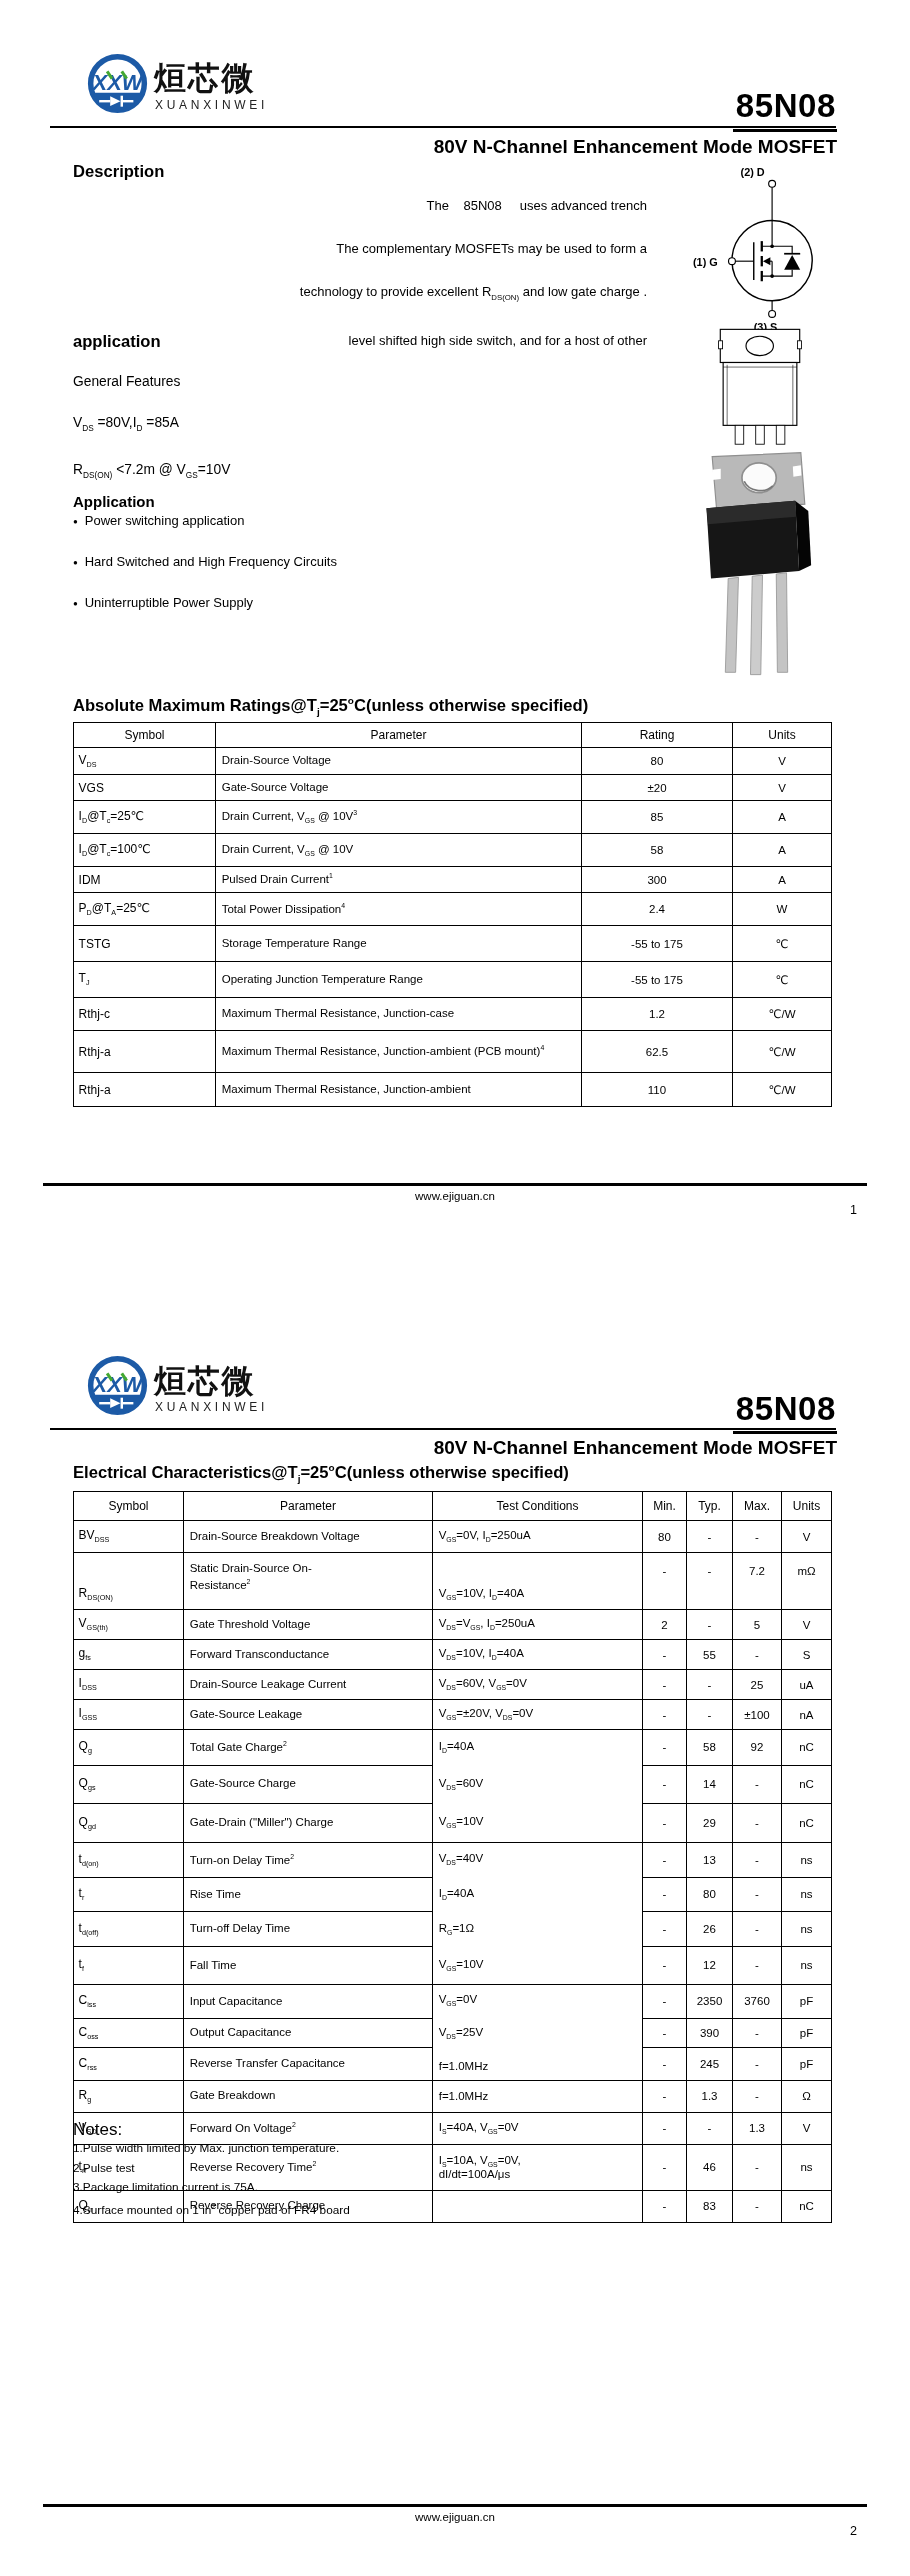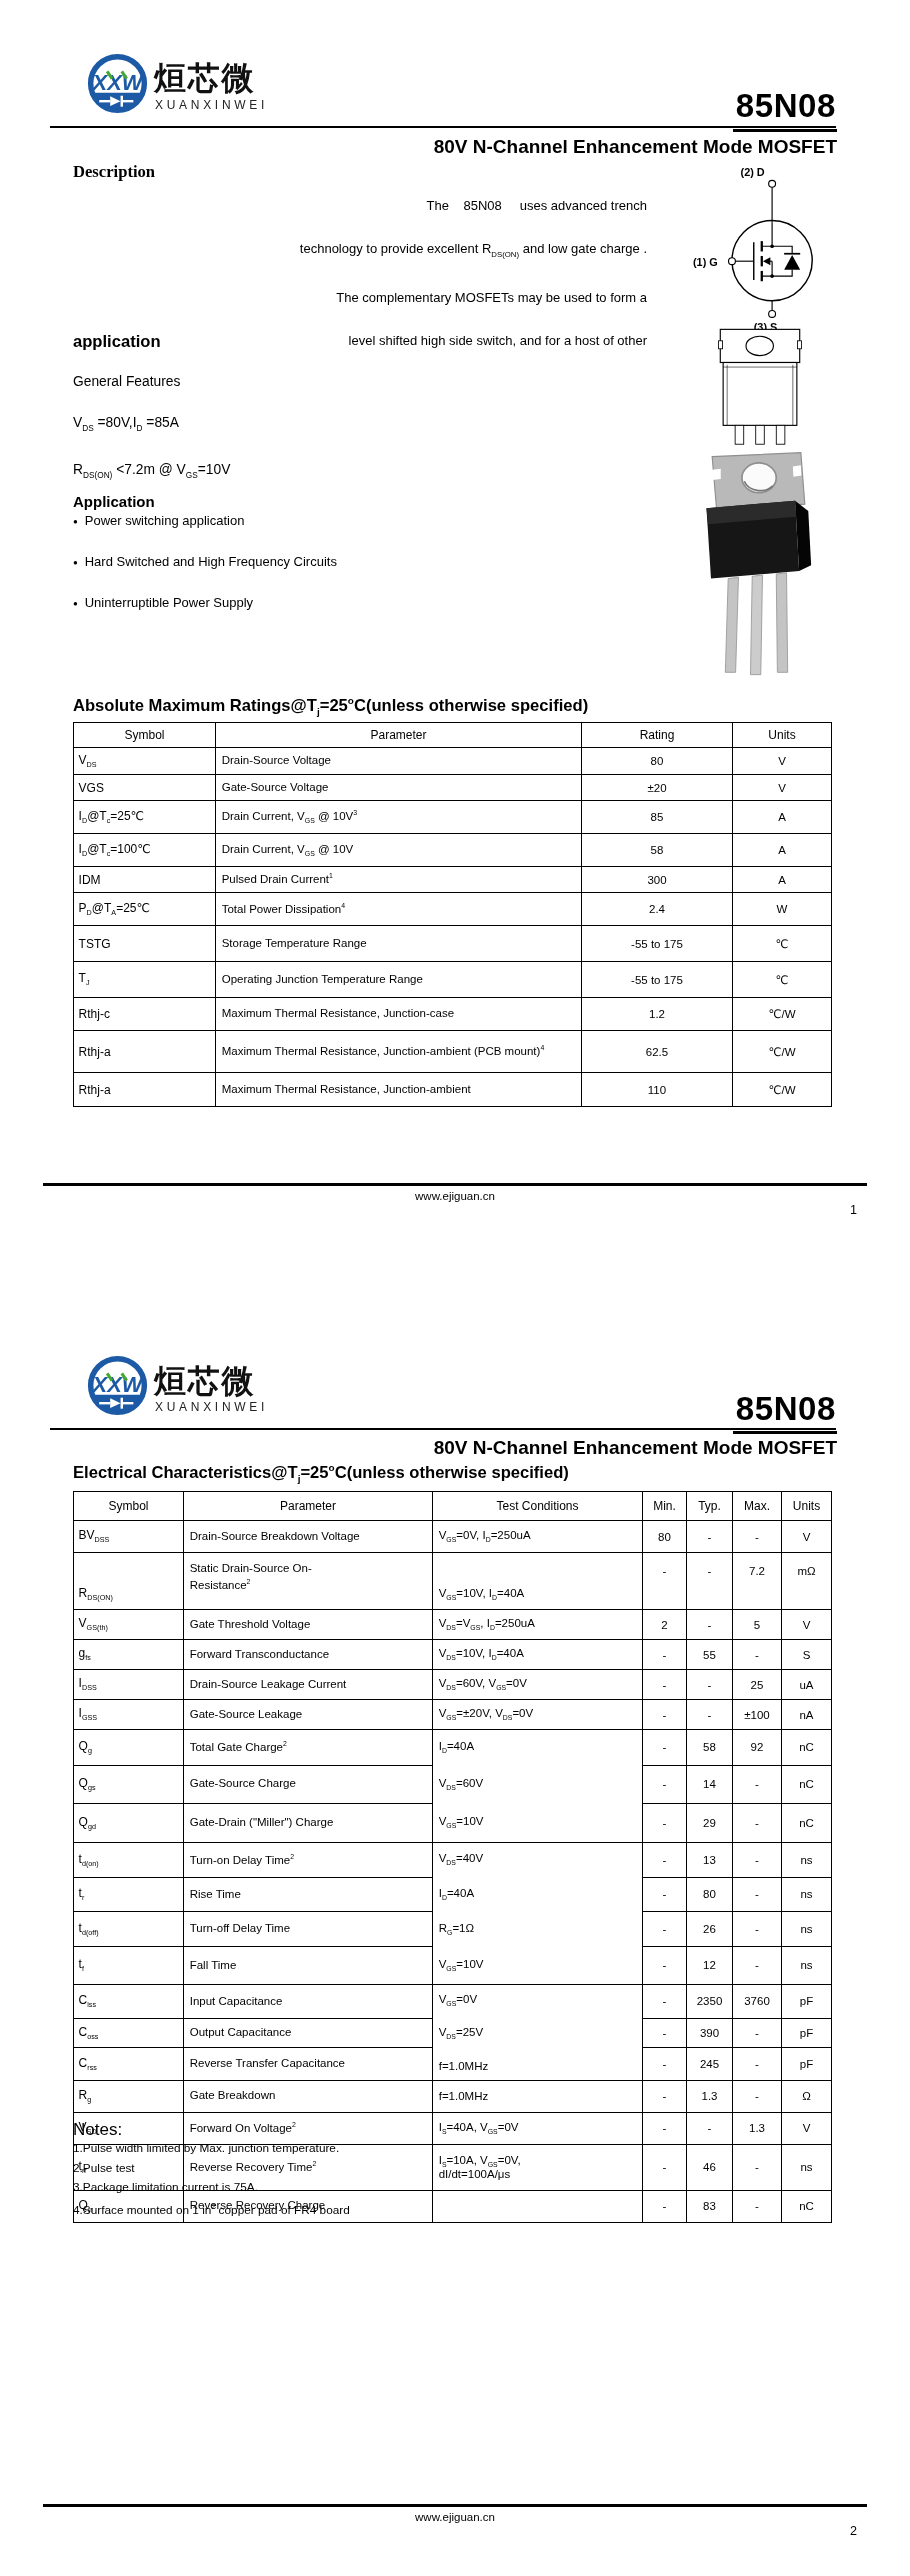--- a/index.html
+++ b/index.html
@@ -58,26 +58,26 @@
 </svg>
 <div class="abs cjk" style="left:154px;top:57px;" lang="zh">烜芯微</div>
 <div class="abs latin" style="left:155px;top:98px;">XUANXINWEI</div>
 
 <div class="abs partno" style="left:677px;top:87px;">85N08</div>
 <div class="rule" style="left:50px;top:126px;width:786px;height:2.3px;"></div>
 <div class="rule" style="left:733px;top:129px;width:104px;height:3.4px;"></div>
 
 <div class="abs doctitle" style="left:321px;top:136px;">80V N-Channel Enhancement Mode MOSFET</div>
 
-<div class="abs h1" style="left:73px;top:162px;font-family:Liberation Serif, serif;">Description</div>
+<div class="abs h1" style="left:73px;top:162px;">Description</div>
 
 <div class="abs" style="left:73px;top:184px;width:574px;text-align:right;">
     <div class="bodyline">The    85N08     uses advanced trench</div>
+    <div class="bodyline">The complementary MOSFETs may be used to form a</div>
     <div class="bodyline">technology to provide excellent R<sub>DS(ON)</sub> and low gate charge .</div>
-    <div class="bodyline">The complementary MOSFETs may be used to form a</div>
     <div class="bodyline">level shifted high side switch, and for a host of other</div>
   </div>
 
 <div class="abs h1" style="left:73px;top:332px;">application</div>
 <div class="abs plain" style="left:73px;top:374px;">General Features</div>
 
 <div class="abs" style="left:73px;top:402px;">
     <div class="featline">V<sub>DS</sub> =80V,I<sub>D</sub> =85A</div>
     <div class="featline">R<sub>DS(ON)</sub> &lt;7.2m @ V<sub>GS</sub>=10V</div>
   </div>

